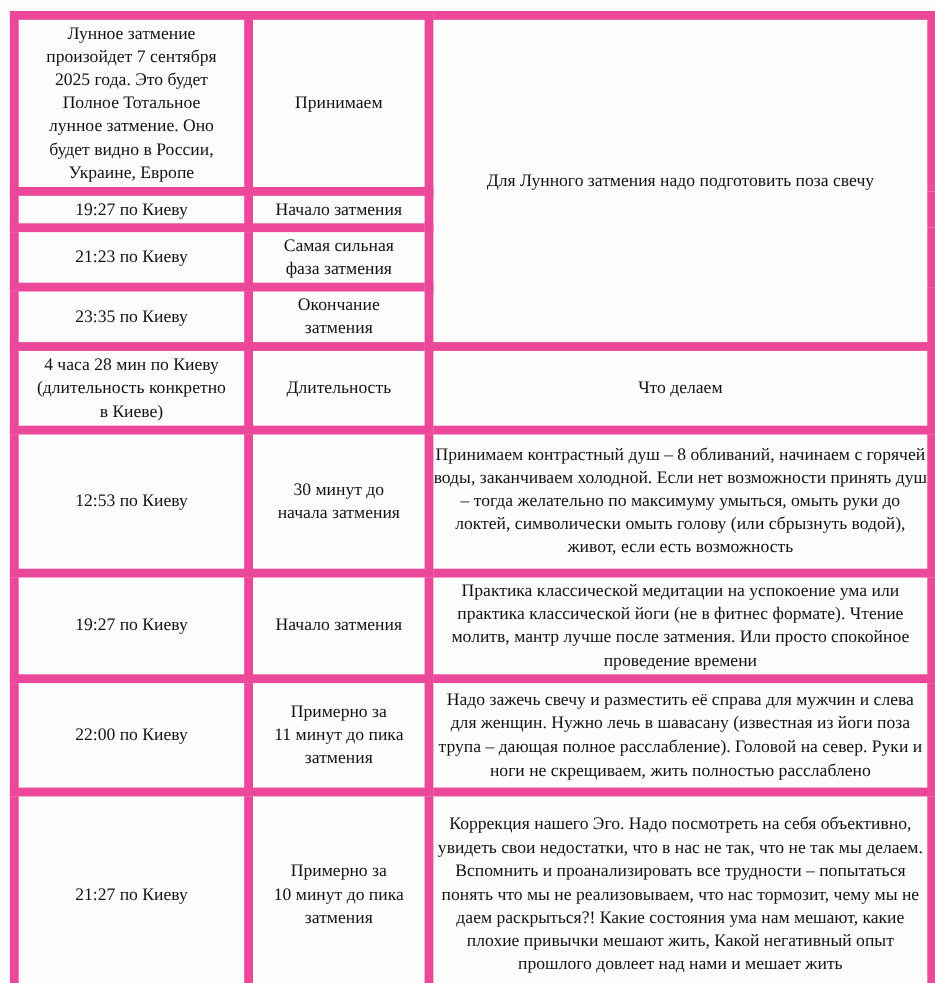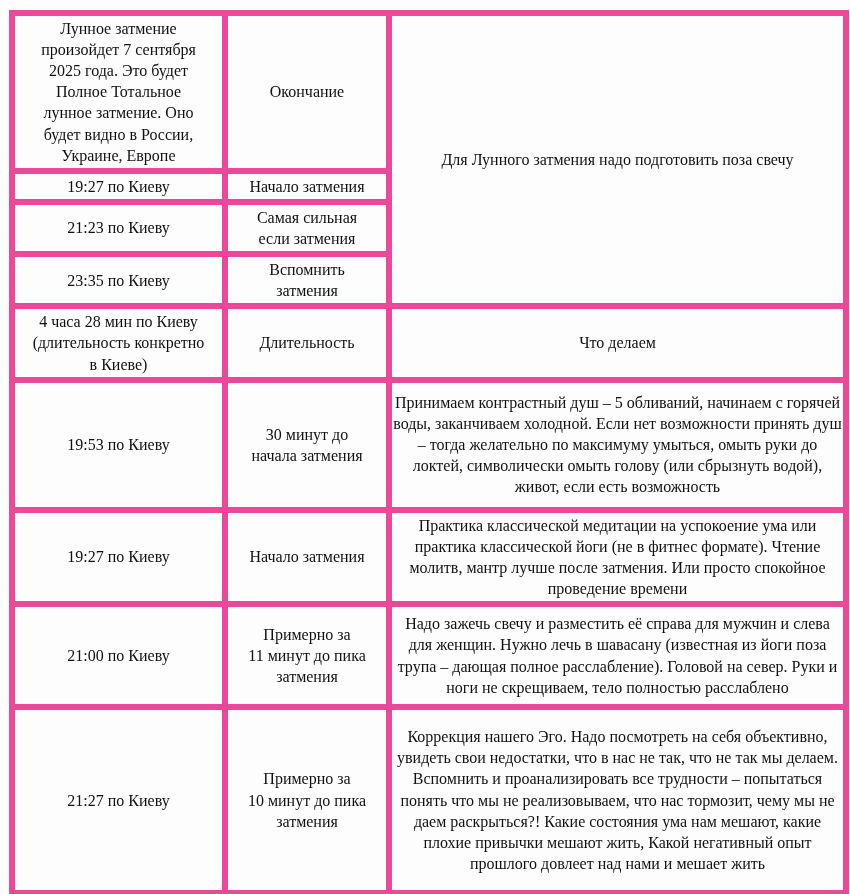--- a/index.html
+++ b/index.html
@@ -11,21 +11,21 @@
     font-family: "Liberation Serif", "DejaVu Serif", serif;
     color: #111111;
   }
   .doc-table {
     border-collapse: collapse;
     table-layout: fixed;
     margin: 10px 0 0 9px;
     width: 834px;
   }
   .doc-table td {
-    border: 6px solid #ec4899;
+    border: 8px solid #ec4899;
     text-align: center;
     vertical-align: middle;
     font-size: 16px;
     line-height: 1.32;
     padding: 2px 0;
     white-space: pre-line;
     overflow: hidden;
   }
   col.c-time  { width: 213px; }
   col.c-label { width: 164px; }
@@ -51,61 +51,61 @@
   </colgroup>
   <tbody>
     <tr class="r1">
       <td>Лунное затмение
 произойдет 7 сентября
 2025 года. Это будет
 Полное Тотальное
 лунное затмение. Оно
 будет видно в России,
 Украине, Европе</td>
-      <td>Окончание</td>
+      <td>Принимаем</td>
       <td rowspan="4">Для Лунного затмения надо подготовить поза свечу</td>
     </tr>
     <tr class="r2">
       <td>19:27 по Киеву</td>
       <td>Начало затмения</td>
     </tr>
     <tr class="r3">
       <td>21:23 по Киеву</td>
       <td>Самая сильная
-если затмения</td>
+фаза затмения</td>
     </tr>
     <tr class="r4">
       <td>23:35 по Киеву</td>
-      <td>Вспомнить
+      <td>Окончание
 затмения</td>
     </tr>
     <tr class="r5">
       <td>4 часа 28 мин по Киеву
 (длительность конкретно
 в Киеве)</td>
       <td>Длительность</td>
       <td>Что делаем</td>
     </tr>
     <tr class="r6">
-      <td>19:53 по Киеву</td>
+      <td>12:53 по Киеву</td>
       <td>30 минут до
 начала затмения</td>
-      <td>Принимаем контрастный душ – 5 обливаний, начинаем с горячей воды, заканчиваем холодной. Если нет возможности принять душ – тогда желательно по максимуму умыться, омыть руки до локтей, символически омыть голову (или сбрызнуть водой), живот, если есть возможность</td>
+      <td>Принимаем контрастный душ – 8 обливаний, начинаем с горячей воды, заканчиваем холодной. Если нет возможности принять душ – тогда желательно по максимуму умыться, омыть руки до локтей, символически омыть голову (или сбрызнуть водой), живот, если есть возможность</td>
     </tr>
     <tr class="r7">
       <td>19:27 по Киеву</td>
       <td>Начало затмения</td>
       <td>Практика классической медитации на успокоение ума или практика классической йоги (не в фитнес формате). Чтение молитв, мантр лучше после затмения. Или просто спокойное проведение времени</td>
     </tr>
     <tr class="r8">
-      <td>21:00 по Киеву</td>
+      <td>22:00 по Киеву</td>
       <td>Примерно за
 11 минут до пика
 затмения</td>
-      <td>Надо зажечь свечу и разместить её справа для мужчин и слева для женщин. Нужно лечь в шавасану (известная из йоги поза трупа – дающая полное расслабление). Головой на север. Руки и ноги не скрещиваем, тело полностью расслаблено</td>
+      <td>Надо зажечь свечу и разместить её справа для мужчин и слева для женщин. Нужно лечь в шавасану (известная из йоги поза трупа – дающая полное расслабление). Головой на север. Руки и ноги не скрещиваем, жить полностью расслаблено</td>
     </tr>
     <tr class="r9">
       <td>21:27 по Киеву</td>
       <td>Примерно за
 10 минут до пика
 затмения</td>
       <td>Коррекция нашего Эго. Надо посмотреть на себя объективно, увидеть свои недостатки, что в нас не так, что не так мы делаем. Вспомнить и проанализировать все трудности – попытаться понять что мы не реализовываем, что нас тормозит, чему мы не даем раскрыться?! Какие состояния ума нам мешают, какие плохие привычки мешают жить, Какой негативный опыт прошлого довлеет над нами и мешает жить</td>
     </tr>
   </tbody>
 </table>

